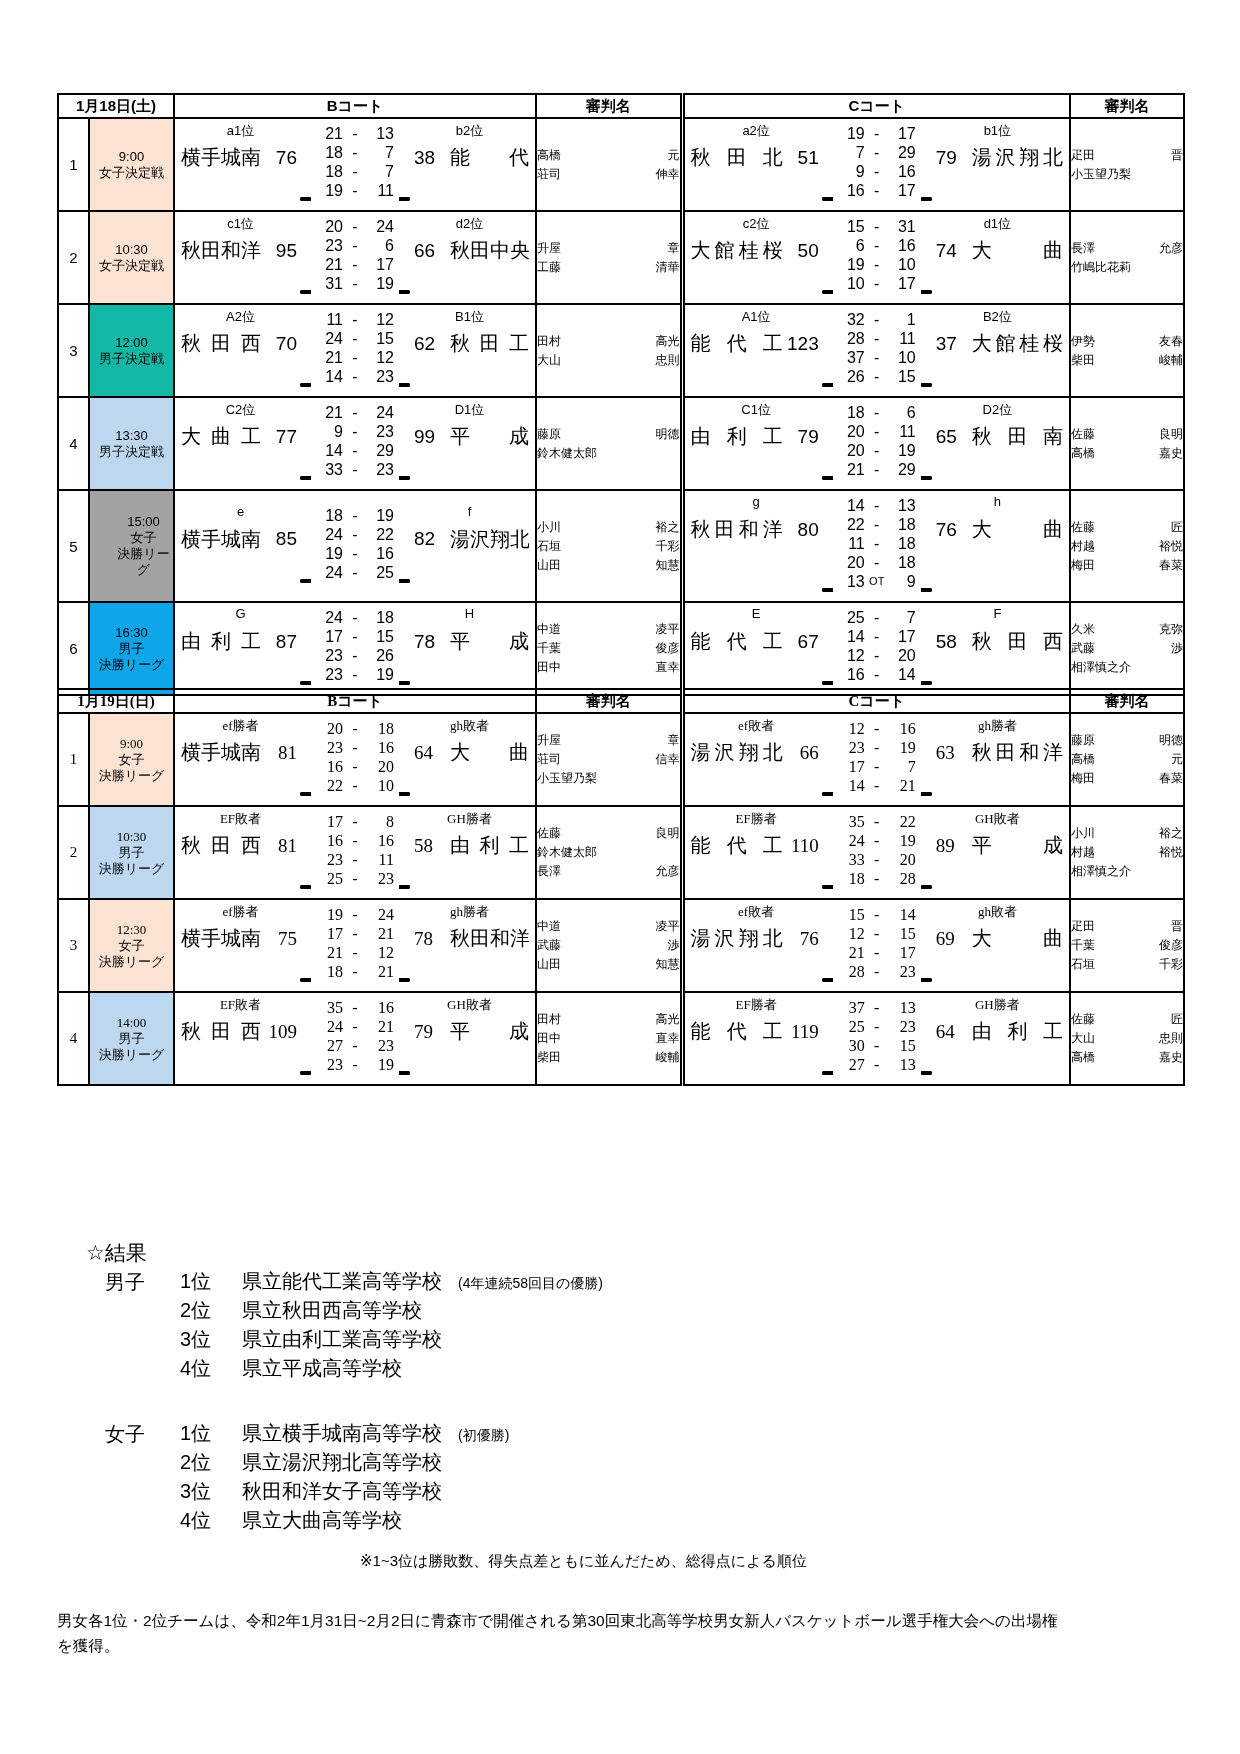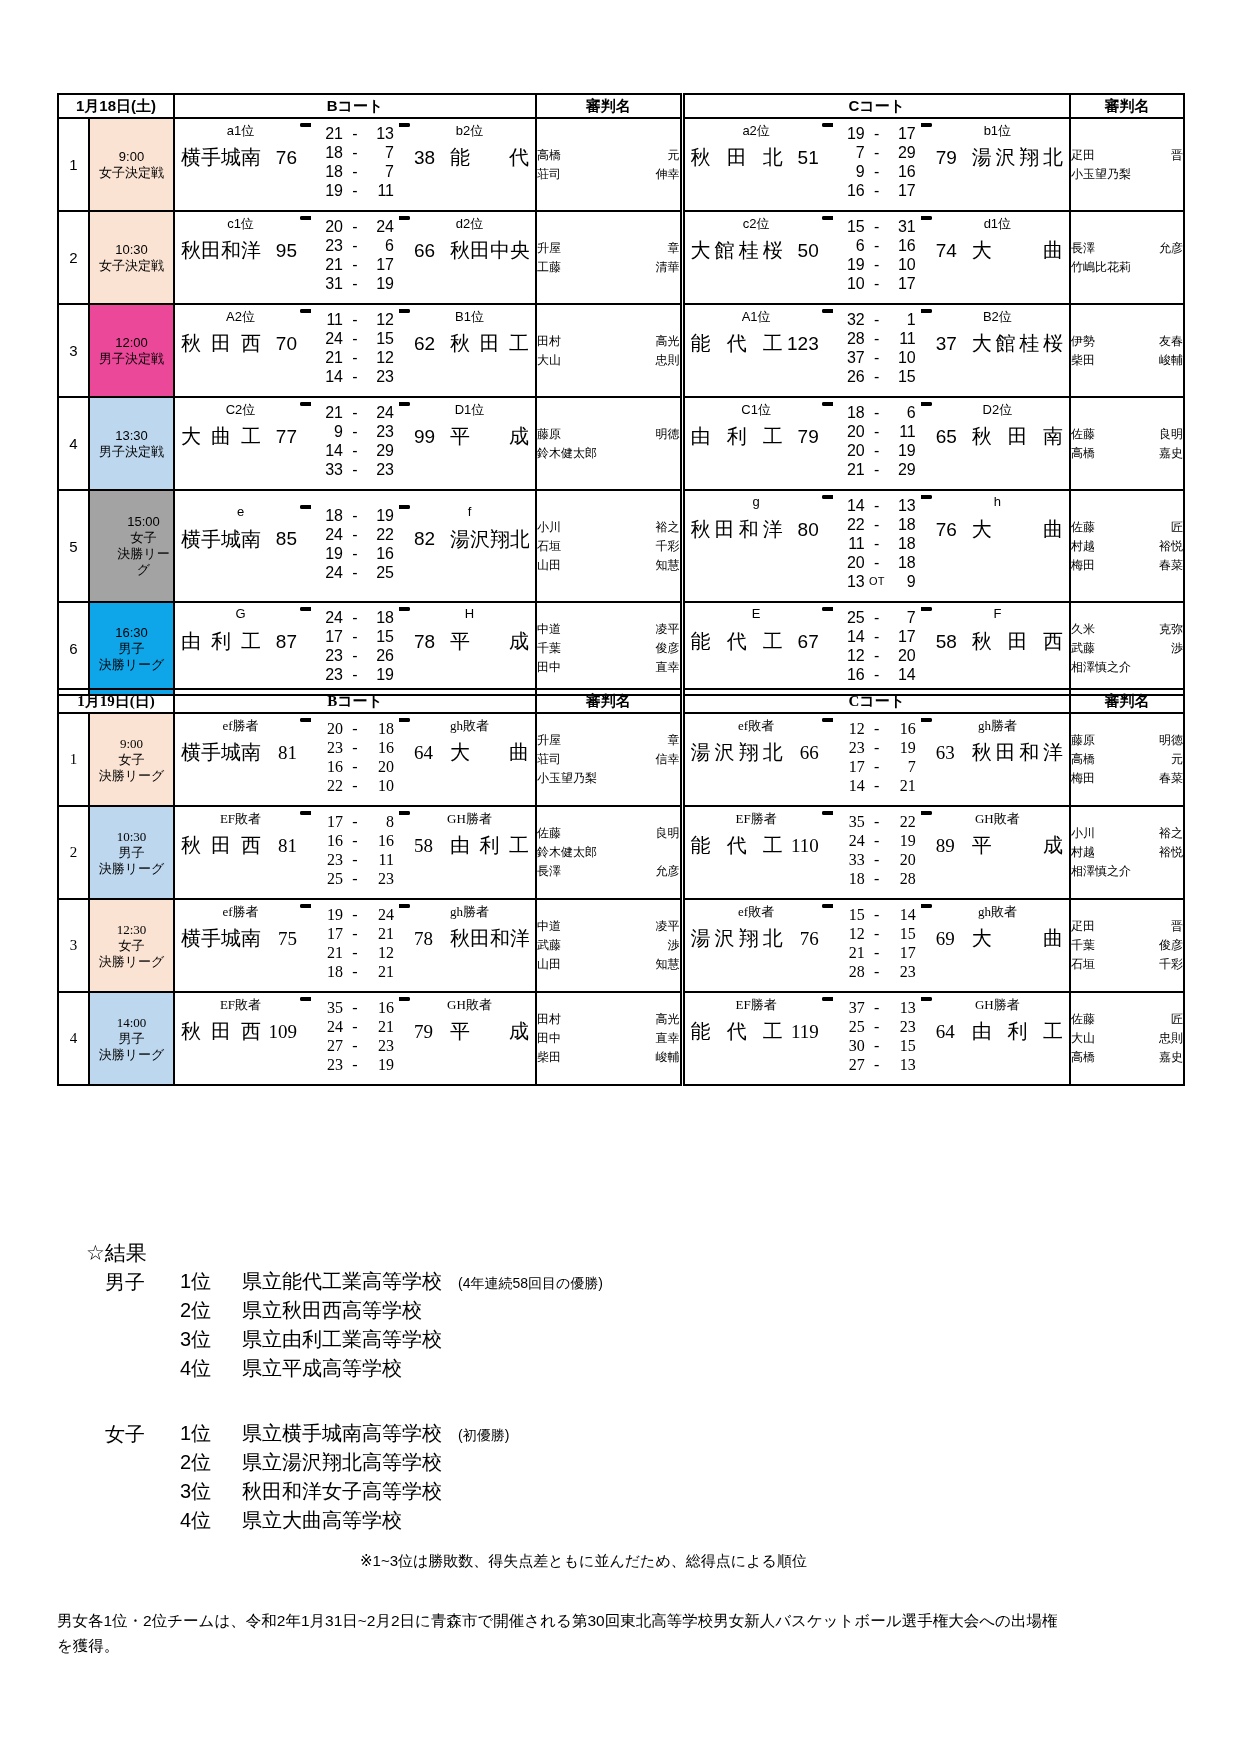--- a/index.html
+++ b/index.html
@@ -18,21 +18,21 @@
   .court{min-height:86px;padding:3px 6px 2px;display:flex;align-items:flex-start;}
   .court.tall{min-height:105px;}
   .cside{flex:1;min-width:0;}
   .seed{height:17px;font-size:13px;text-align:center;}
   .trow{display:flex;align-items:center;margin-top:5px;}
   .tname{flex:1;font-size:20px;white-space:nowrap;overflow:hidden;
          text-align:justify;text-align-last:justify;}
   .tscore{width:36px;font-size:19px;}
   .sl{text-align:right;padding-right:3px;}
   .sr{text-align:left;padding-left:4px;}
-  .qwrap{width:110px;flex:none;display:flex;align-items:flex-start;margin-top:1px;}
+  .qwrap{width:110px;flex:none;display:flex;align-items:flex-end;margin-top:1px;}
   .qb{width:9px;border:2px solid #000;}
   .qbl{border-right:0;border-radius:9px 0 0 9px;}
   .qbr{border-left:0;border-radius:0 9px 9px 0;}
   .qlines{flex:1;padding:1px 0;}
   .qline{display:flex;justify-content:center;font-size:16px;line-height:19px;}
   .qn{width:27px;text-align:right;}
   .qs{width:24px;text-align:center;}
   .qot{font-size:11px;line-height:19px;}
   .refcell{font-size:12px;padding:4px 8px;}
   .refline{display:flex;justify-content:space-between;line-height:19px;}
@@ -296,21 +296,21 @@
               <span>長澤</span>
               <span>允彦</span>
             </div>
             <div class="refline">
               <span>竹嶋比花莉</span>
             </div>
           </td>
         </tr>
         <tr>
           <td class="numcell">3</td>
-          <td class="timecell" style="background: #ec4899;">
+          <td class="timecell" style="background: #14b8a6;">
             <div class="t-time">12:00</div>
             <div class="t-type">男子決定戦</div>
           </td>
           <td class="courtcell">
             <div class="court">
               <div class="cside">
                 <div class="seed">A2位</div>
                 <div class="trow">
                   <div class="tname">秋田西</div>
                   <div class="tscore sl">70</div>

